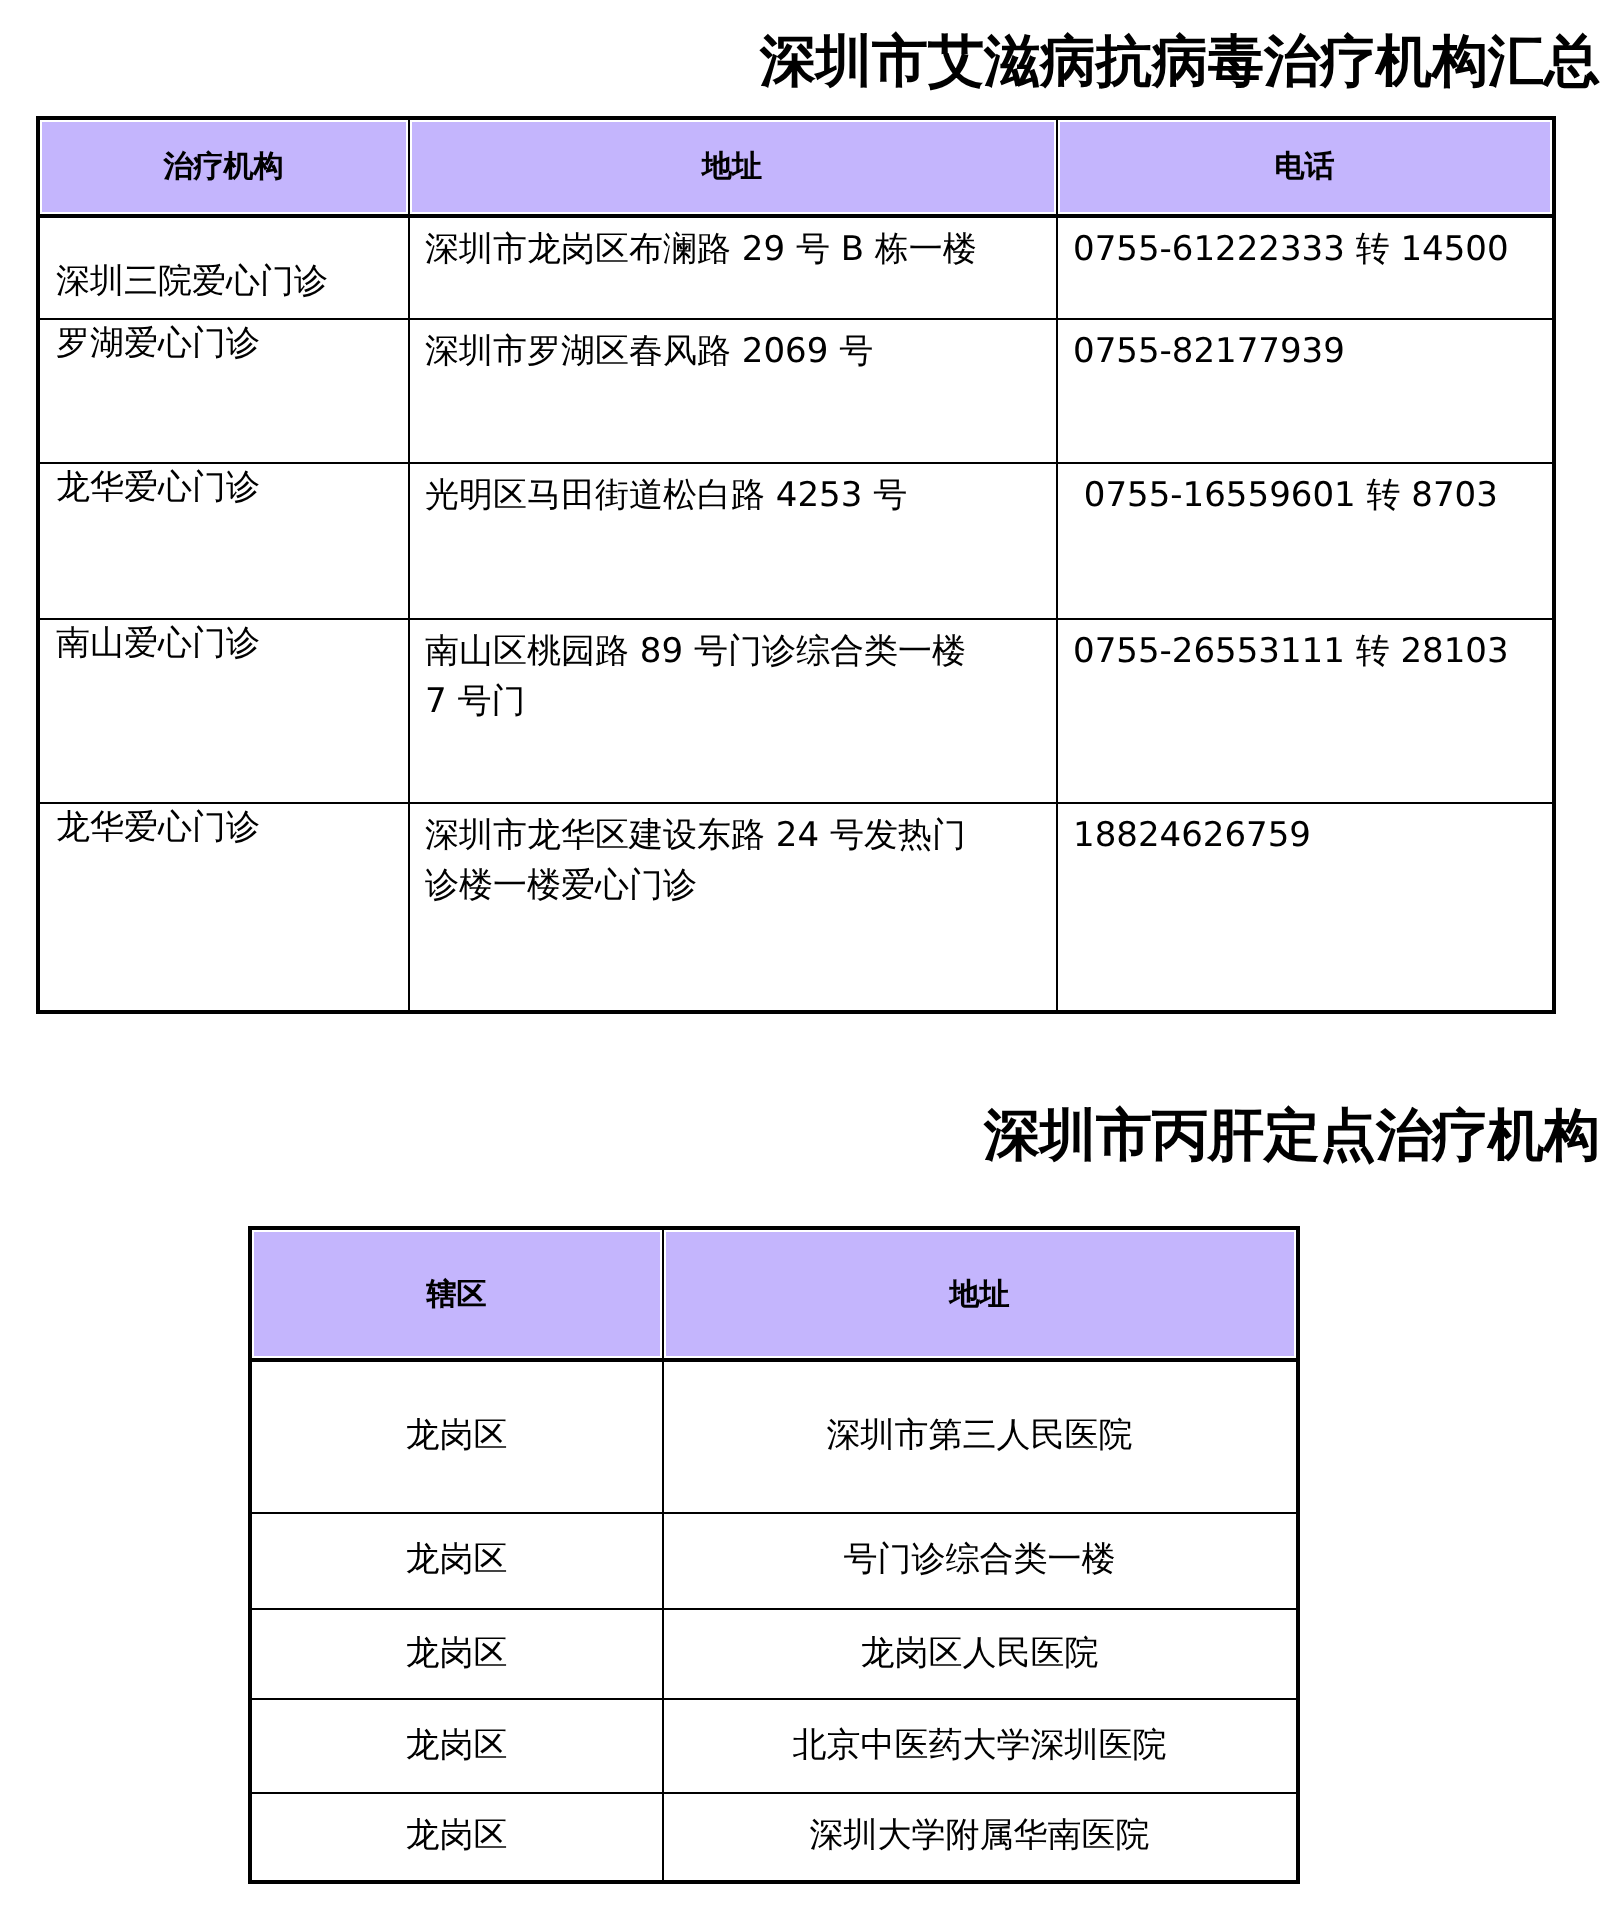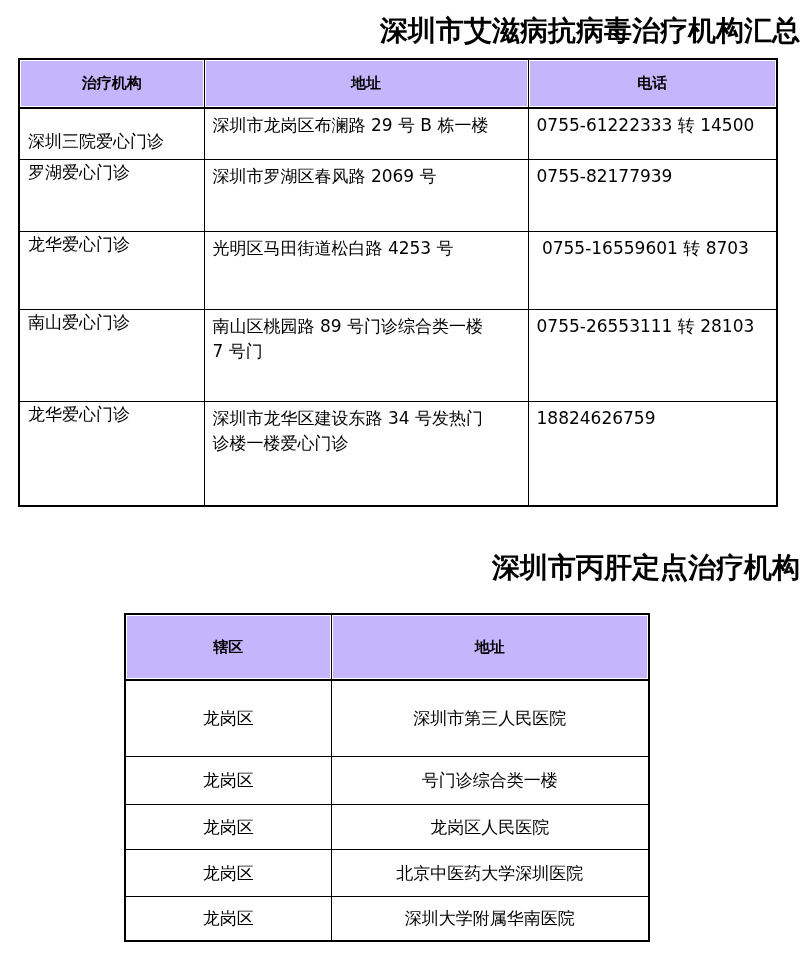--- a/index.html
+++ b/index.html
@@ -102,21 +102,21 @@
     <td class="phone-cell"> 0755-16559601 转 8703</td>
   </tr>
   <tr style="height:92px">
     <td class="org-cell">南山爱心门诊</td>
     <td class="address-cell">南山区桃园路 89 号门诊综合类一楼
 7 号门</td>
     <td class="phone-cell">0755-26553111 转 28103</td>
   </tr>
   <tr style="height:105px">
     <td class="org-cell">龙华爱心门诊</td>
-    <td class="address-cell">深圳市龙华区建设东路 34 号发热门
+    <td class="address-cell">深圳市龙华区建设东路 24 号发热门
 诊楼一楼爱心门诊</td>
     <td class="phone-cell">18824626759</td>
   </tr>
 </tbody>
   </table>
 
 <h1 class="doc-title title-hcv">深圳市丙肝定点治疗机构</h1>
 
 <table class="hcv-table">
   <colgroup>

